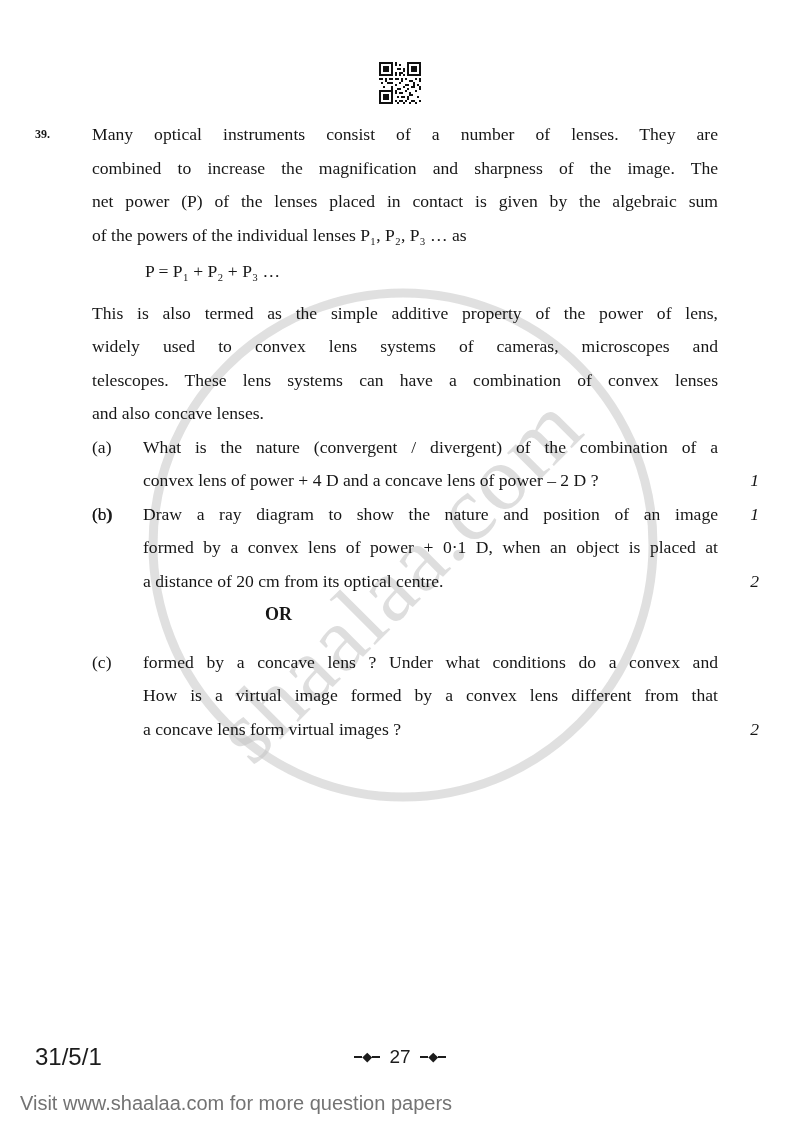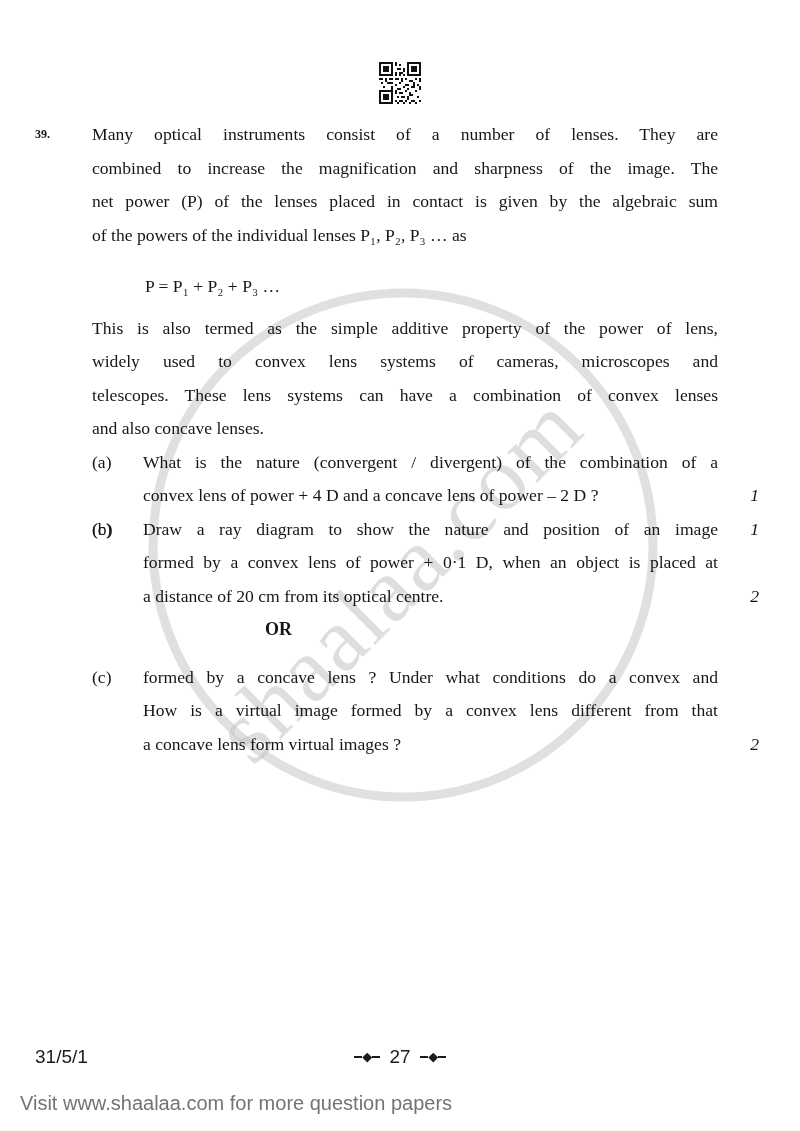--- a/index.html
+++ b/index.html
@@ -17,37 +17,37 @@
   .qnum{
     position:absolute;left:35px;top:118px;z-index:2;
     font-size:12px;line-height:33.5px;font-weight:bold;
   }
   .main{
     position:absolute;left:92px;top:118px;width:626px;z-index:2;
     font-size:17.6px;line-height:33.5px;
   }
   .line{white-space:normal;}
   .j{text-align:justify;text-align-last:justify;}
-  .formula{margin:18px 0 8px 53px;}
+  .formula{margin:3px 0 8px 53px;}
   .subq{position:relative;padding-left:51px;}
   .sublabel{position:absolute;left:0;top:0;}
   .lline{position:relative;}
   .mark{
     position:absolute;right:-41px;top:0;
     font-style:italic;font-size:17.6px;
   }
   .or{
     font-weight:bold;font-size:18px;line-height:33.5px;
     margin:0 0 14px 173px;
   }
   
   .paper-code{
     position:absolute;left:35px;top:1046px;z-index:2;
     font-family:"Liberation Sans","DejaVu Sans",sans-serif;
-    font-size:19px;line-height:22px;color:#1c1c1c;
+    font-size:24px;line-height:22px;color:#1c1c1c;
   }
   .pgnum-row{
     position:absolute;left:0;top:1046px;width:800px;z-index:2;
     display:flex;align-items:center;justify-content:center;gap:9px;
     font-family:"Liberation Sans","DejaVu Sans",sans-serif;
     font-size:19px;line-height:22px;color:#1c1c1c;
   }
   .orn{display:flex;align-items:center;gap:2px;}
   .orn .bar{width:8px;height:1.6px;background:#1c1c1c;}
   .orn .diamond{width:6.5px;height:6.5px;background:#1c1c1c;transform:rotate(45deg);}

